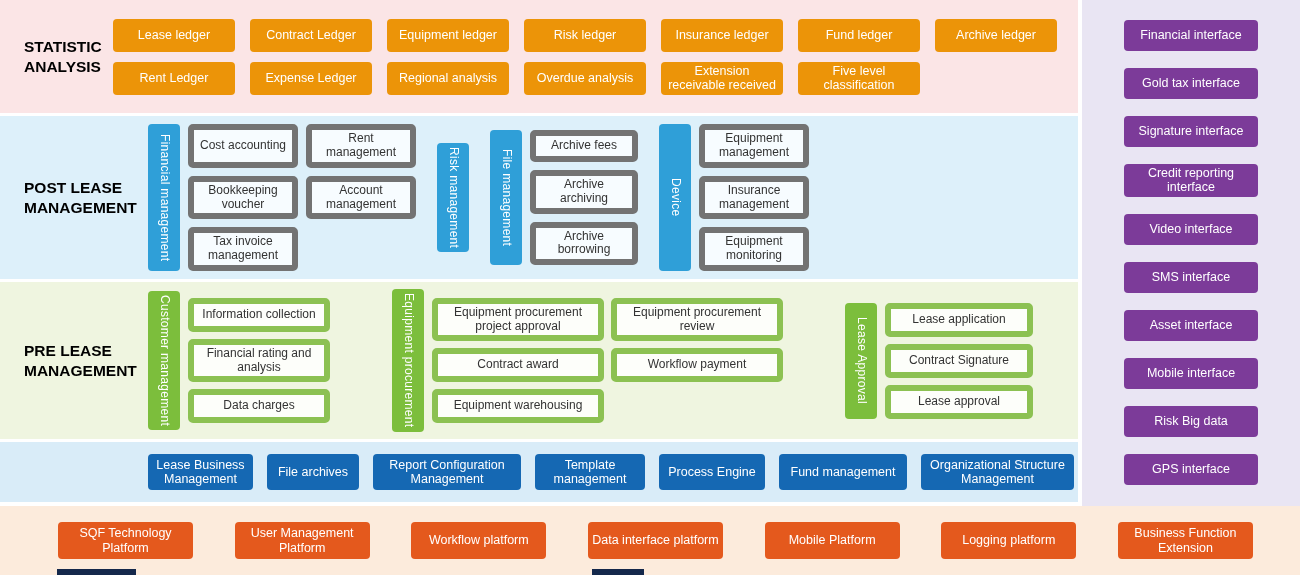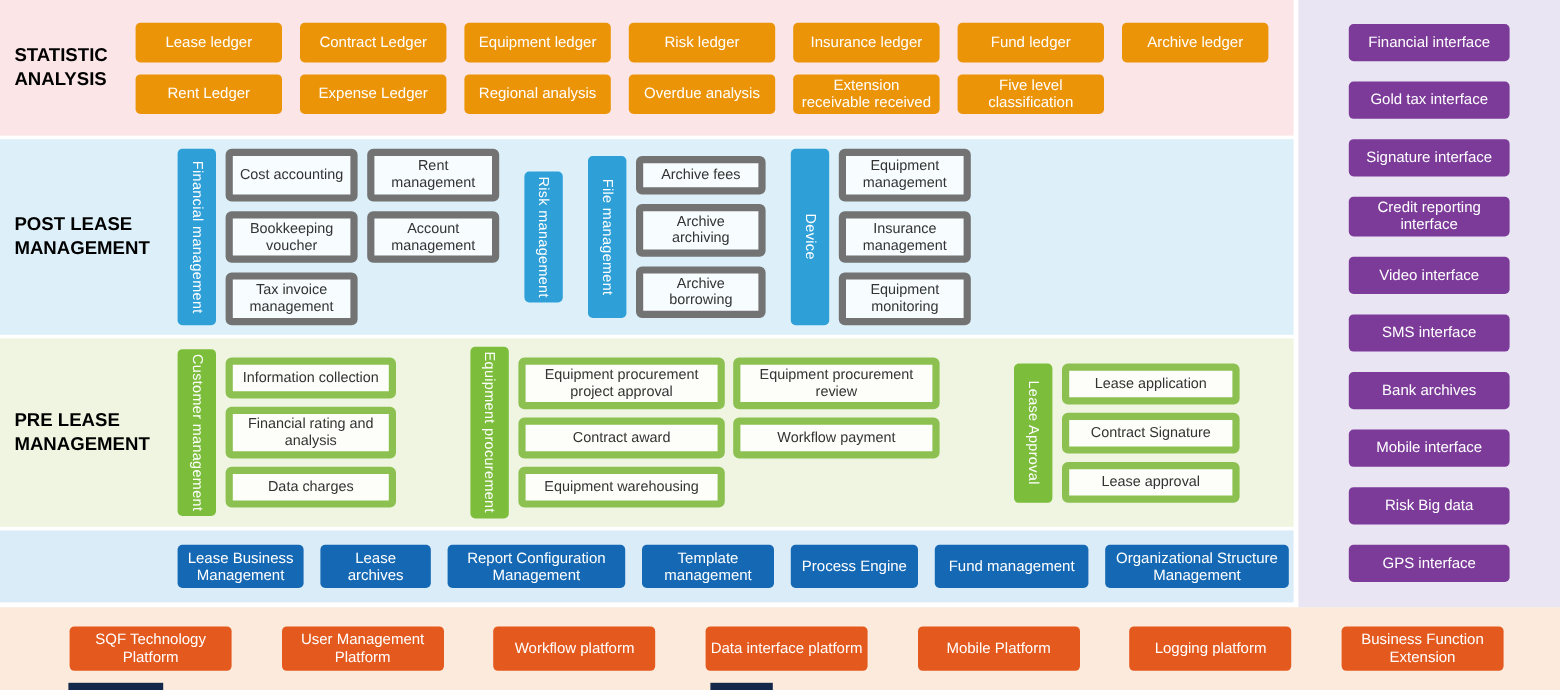--- a/index.html
+++ b/index.html
@@ -2,21 +2,21 @@
 <html><head>
 <meta charset="utf-8">
 <style>
   * { margin:0; padding:0; box-sizing:border-box; }
   body { font-family:"Liberation Sans", sans-serif; background:#ffffff; }
   .root { position:relative; width:1300px; height:575px; background:#ffffff; overflow:hidden; }
   .top-row { display:flex; height:506px; }
   .main-col { width:1078px; display:flex; flex-direction:column; }
 
   .sec { position:relative; }
-  .sec-label { position:absolute; left:12px; top:50%; transform:translateY(-50%);
+  .sec-label { position:absolute; left:24px; top:50%; transform:translateY(-50%);
                width:138px; font-size:15.5px; font-weight:bold; color:#000; line-height:1.3; }
 
   .sec-statistic { height:113px; background:#FBE5E6; margin-bottom:3px; }
   .sec-post      { height:163px; background:#DDF0FA; margin-bottom:3px; }
   .sec-pre       { height:157px; background:#EFF5E0; margin-bottom:3px; }
   .sec-basic     { height:60px;  background:#D9ECF8; }
 
   .chip { border-radius:4px; color:#fff; display:flex; align-items:center; justify-content:center;
           text-align:center; line-height:1.15; font-size:12.5px; padding:2px 4px; cursor:default; }
   .btn-orange { background:#EC9408; width:122px; min-height:33px; }
@@ -162,39 +162,39 @@
               <div class="item item-green">Lease approval</div>
             </div>
           </div>
 
         </div>
       </div>
 
       <div class="sec sec-basic">
         <div class="basic-row">
           <div class="chip btn-blue" style="width:105px;">Lease Business Management</div>
-          <div class="chip btn-blue" style="width:92px;">Lease archives</div>
+          <div class="chip btn-blue" style="width:92px;">File archives</div>
           <div class="chip btn-blue" style="width:148px;">Report Configuration Management</div>
           <div class="chip btn-blue" style="width:110px;">Template management</div>
           <div class="chip btn-blue" style="width:106px;">Process Engine</div>
           <div class="chip btn-blue" style="width:128px;">Fund management</div>
           <div class="chip btn-blue" style="width:153px;">Organizational Structure Management</div>
         </div>
       </div>
 
     </div>
 
     <div class="sidebar">
       <div class="chip btn-purple">Financial interface</div>
       <div class="chip btn-purple">Gold tax interface</div>
       <div class="chip btn-purple">Signature interface</div>
       <div class="chip btn-purple">Credit reporting interface</div>
       <div class="chip btn-purple">Video interface</div>
       <div class="chip btn-purple">SMS interface</div>
-      <div class="chip btn-purple">Bank archives</div>
+      <div class="chip btn-purple">Asset interface</div>
       <div class="chip btn-purple">Mobile interface</div>
       <div class="chip btn-purple">Risk Big data</div>
       <div class="chip btn-purple">GPS interface</div>
     </div>
   </div>
 
   <div class="platform-bar">
     <div class="chip btn-red">SQF Technology Platform</div>
     <div class="chip btn-red">User Management Platform</div>
     <div class="chip btn-red">Workflow platform</div>

